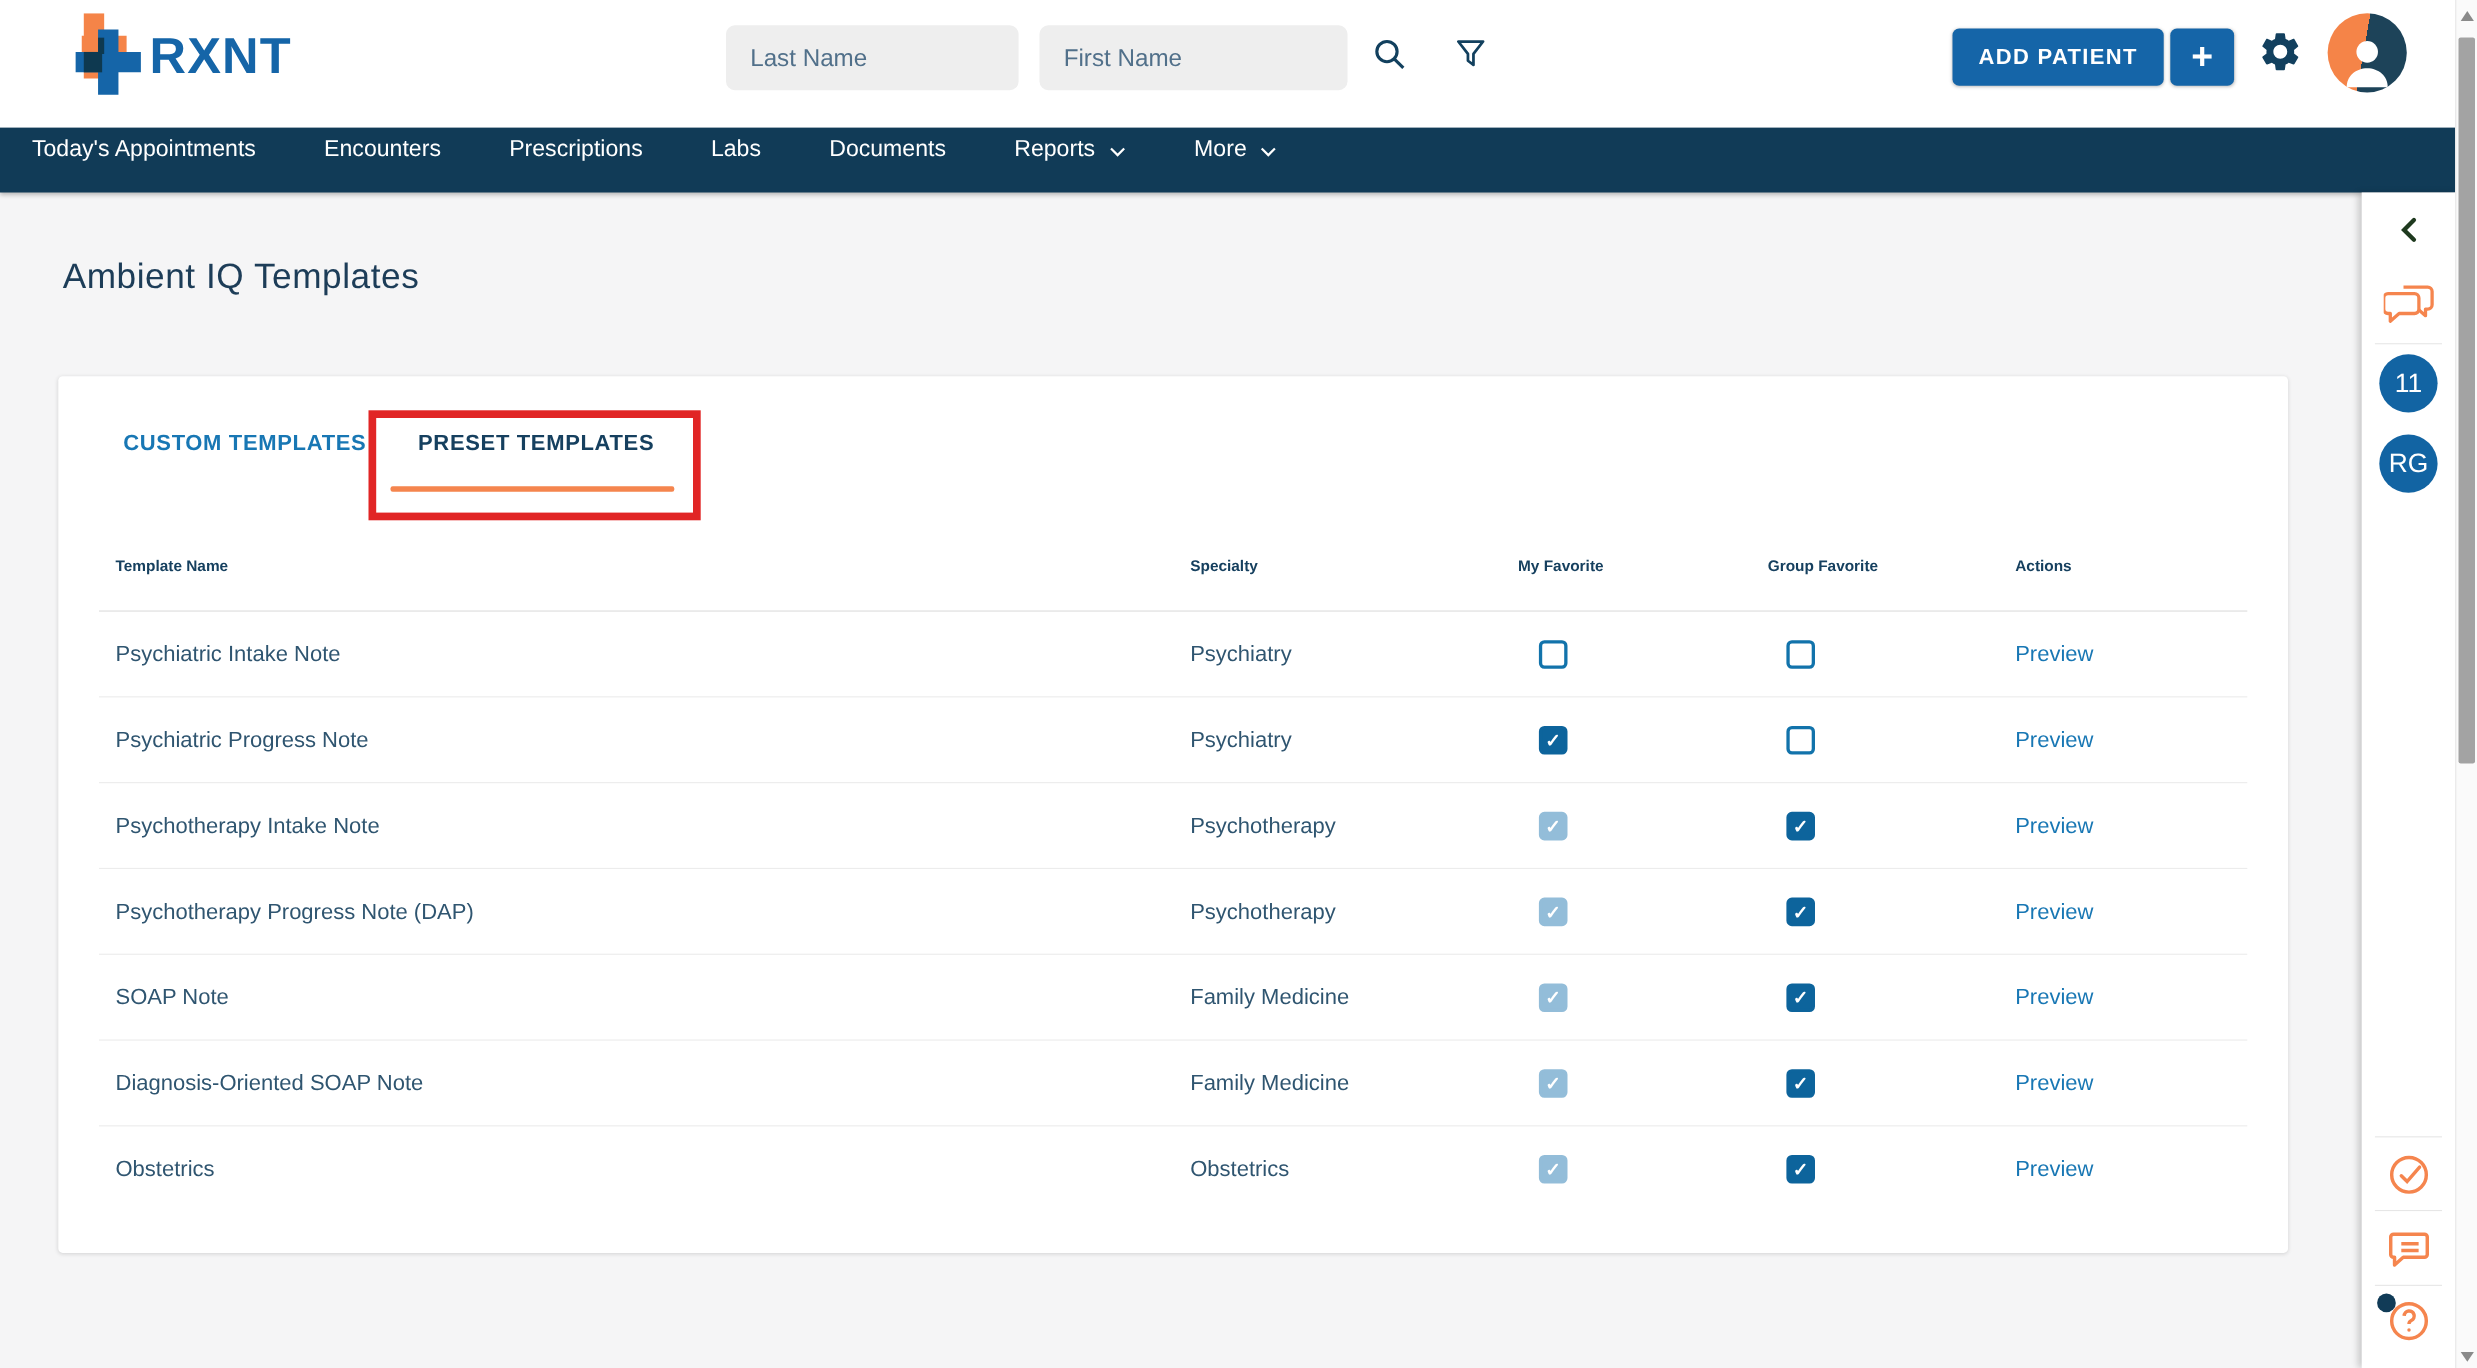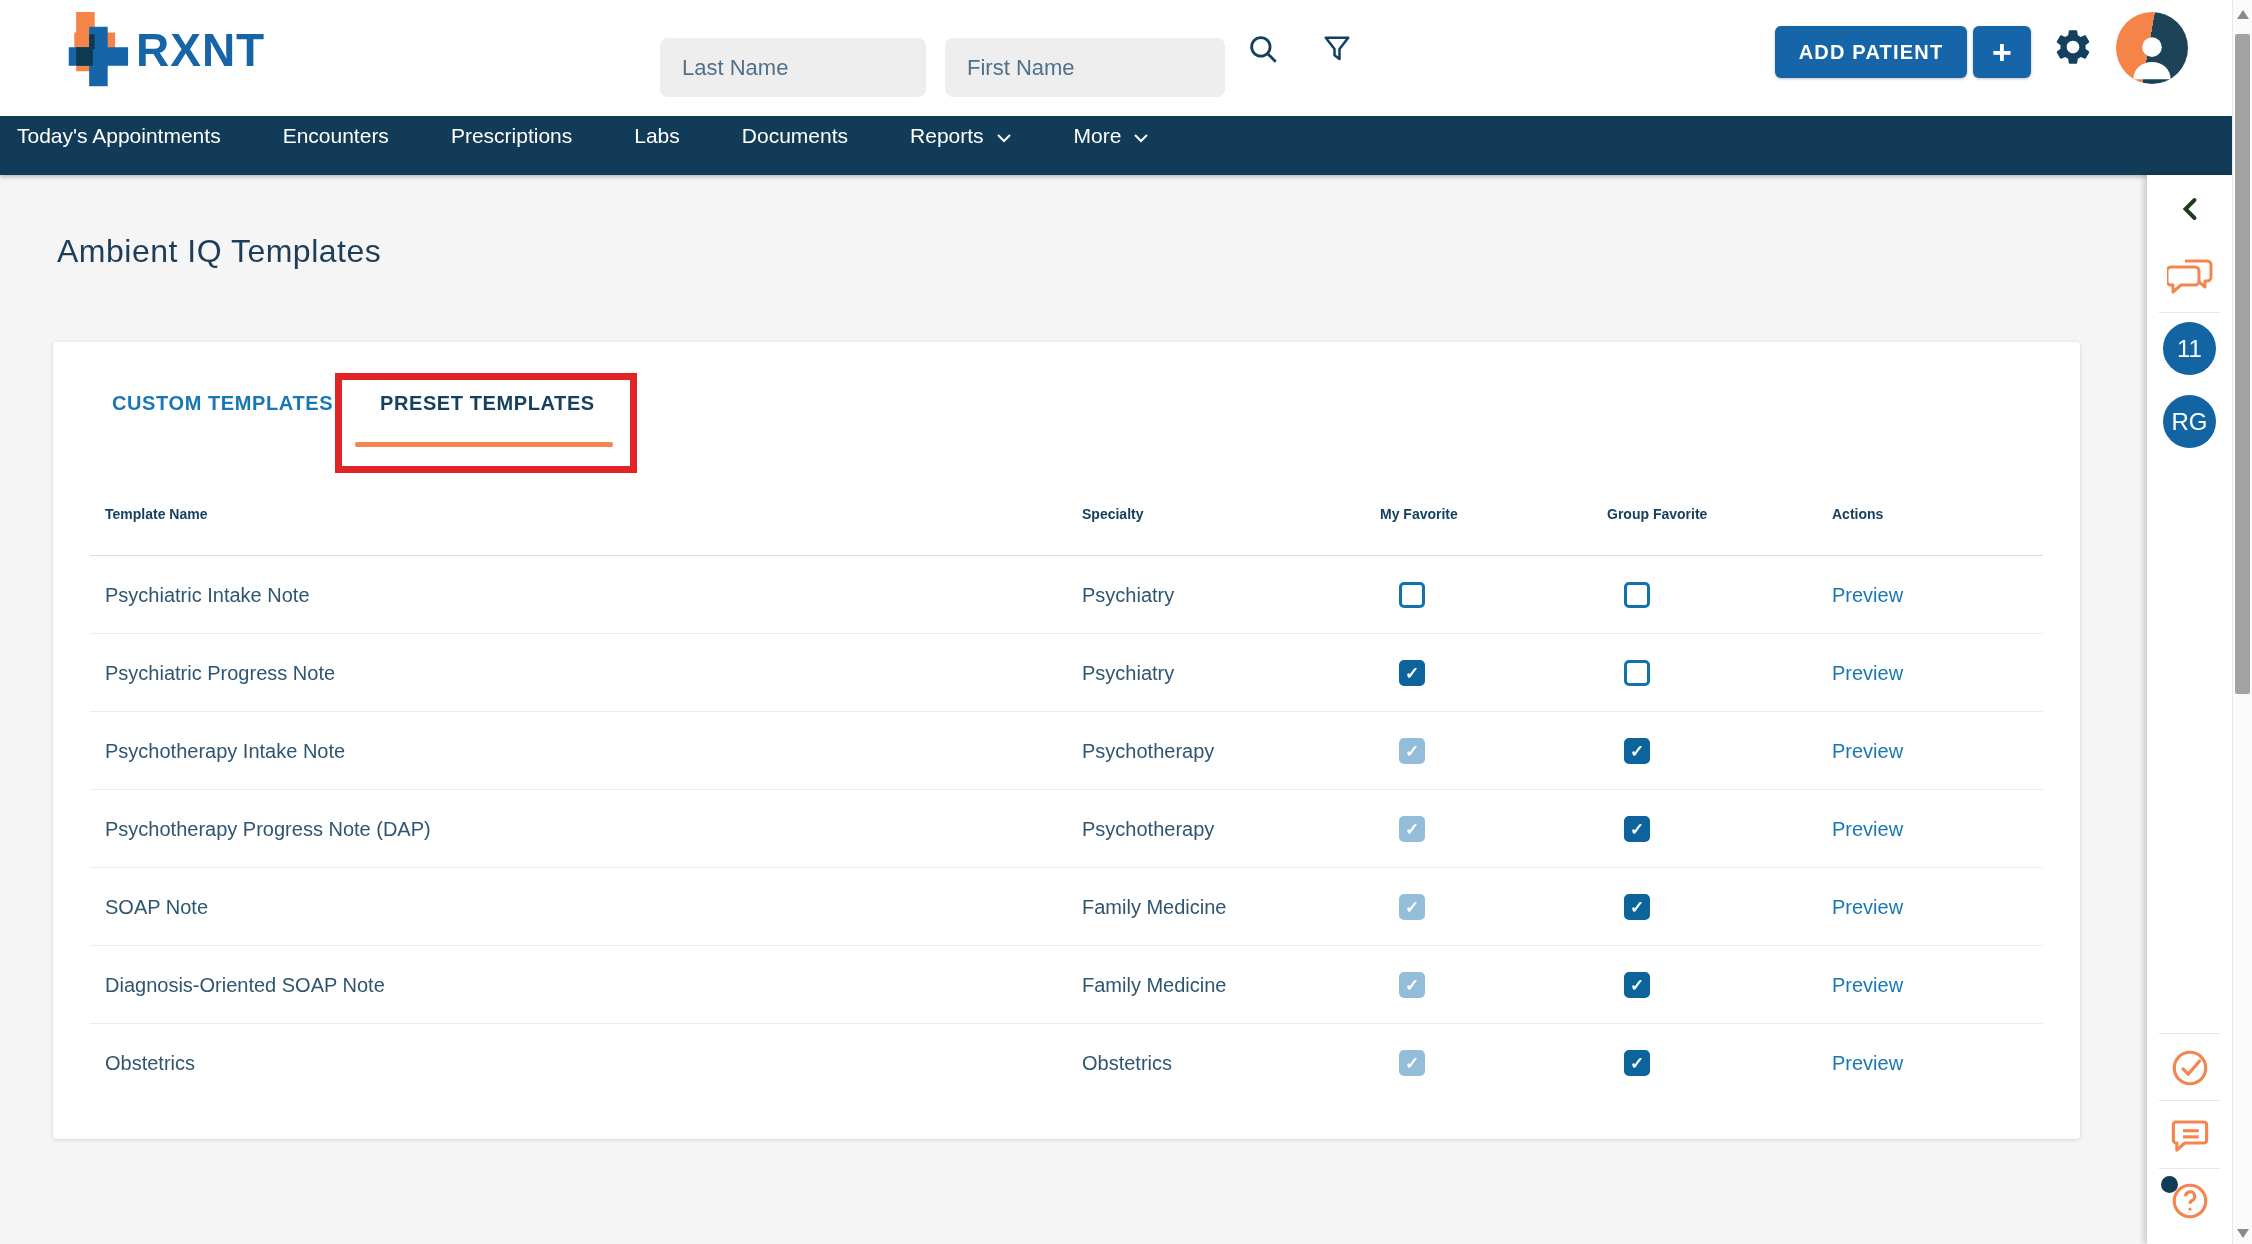--- a/index.html
+++ b/index.html
@@ -4,21 +4,21 @@
 <style>
   * { box-sizing: border-box; margin: 0; padding: 0; }
   html,body { width:2252px; height:1244px; }
   body { font-family: "Liberation Sans", sans-serif; background:#f5f5f6; overflow:hidden; }
   #app { position:relative; width:2252px; height:1244px; background:#f5f5f6; }
 
   
   .topbar { position:absolute; left:0; top:0; width:2232px; height:116px; background:#ffffff; z-index:5; }
   .logo { position:absolute; left:52px; top:12px; display:flex; align-items:center; }
   .logo-text { font-size:46px; font-weight:bold; color:#1565a8; letter-spacing:1px; margin-left:6px; }
-  .search-field { position:absolute; top:38px; height:59px; background:#eeeeee; border:none; border-radius:8px;
+  .search-field { position:absolute; top:23px; height:59px; background:#eeeeee; border:none; border-radius:8px;
                   font-size:22px; color:#51708a; padding:0 22px; outline:none; font-family:"Liberation Sans",sans-serif; }
   .search-field::placeholder { color:#51708a; opacity:1; }
   #last-name { left:660px; width:266px; }
   #first-name { left:945px; width:280px; }
   .top-icon { position:absolute; top:28px; width:42px; height:42px; display:flex; align-items:center; justify-content:center; cursor:pointer; }
   #search-icon { left:1242px; }
   #filter-icon { left:1316px; }
   .btn-add-patient { position:absolute; left:1775px; top:26px; width:192px; height:52px; background:#1565a8; color:#fff;
                      border:none; border-radius:6px; font-size:20px; font-weight:bold; letter-spacing:1.2px;
                      font-family:"Liberation Sans",sans-serif; cursor:pointer; box-shadow:0 1px 3px rgba(0,0,0,.25); }
@@ -27,21 +27,21 @@
   #gear-btn { left:2052px; top:26px; }
   .avatar { position:absolute; left:2116px; top:12px; width:72px; height:72px; border-radius:50%;
             background:linear-gradient(100deg, #f58448 0 46%, #1d4359 46% 100%); overflow:hidden; cursor:pointer;
             display:flex; align-items:flex-end; justify-content:center; }
 
   
   .navbar { position:absolute; left:0; top:97px; width:2232px; height:78px; background:#113b57; z-index:4;
             display:flex; align-items:center; box-shadow:0 2px 4px rgba(0,0,0,.25); }
   .nav-item { color:#ffffff; font-size:21px; font-weight:500; padding:0 31px; display:flex; align-items:center; gap:12px;
               cursor:pointer; white-space:nowrap; height:78px; }
-  .nav-item:first-child { padding-left:17px; }
+  .nav-item:first-child { padding-left:29px; }
   .nav-caret { display:inline-block; margin-top:3px; }
 
   
   .content { position:absolute; left:0; top:175px; width:2145px; height:1069px; background:#f5f5f6; }
   .page-title { position:absolute; left:57px; top:58px; font-size:32px; font-weight:500; color:#1d3d58; letter-spacing:.5px; }
 
   .card { position:absolute; left:53px; top:167px; width:2027px; height:797px; background:#ffffff; border-radius:4px;
           box-shadow:0 1px 4px rgba(0,0,0,.14); }
 
   .tab { position:absolute; top:50px; font-size:20px; font-weight:bold; letter-spacing:.6px; cursor:pointer; }

